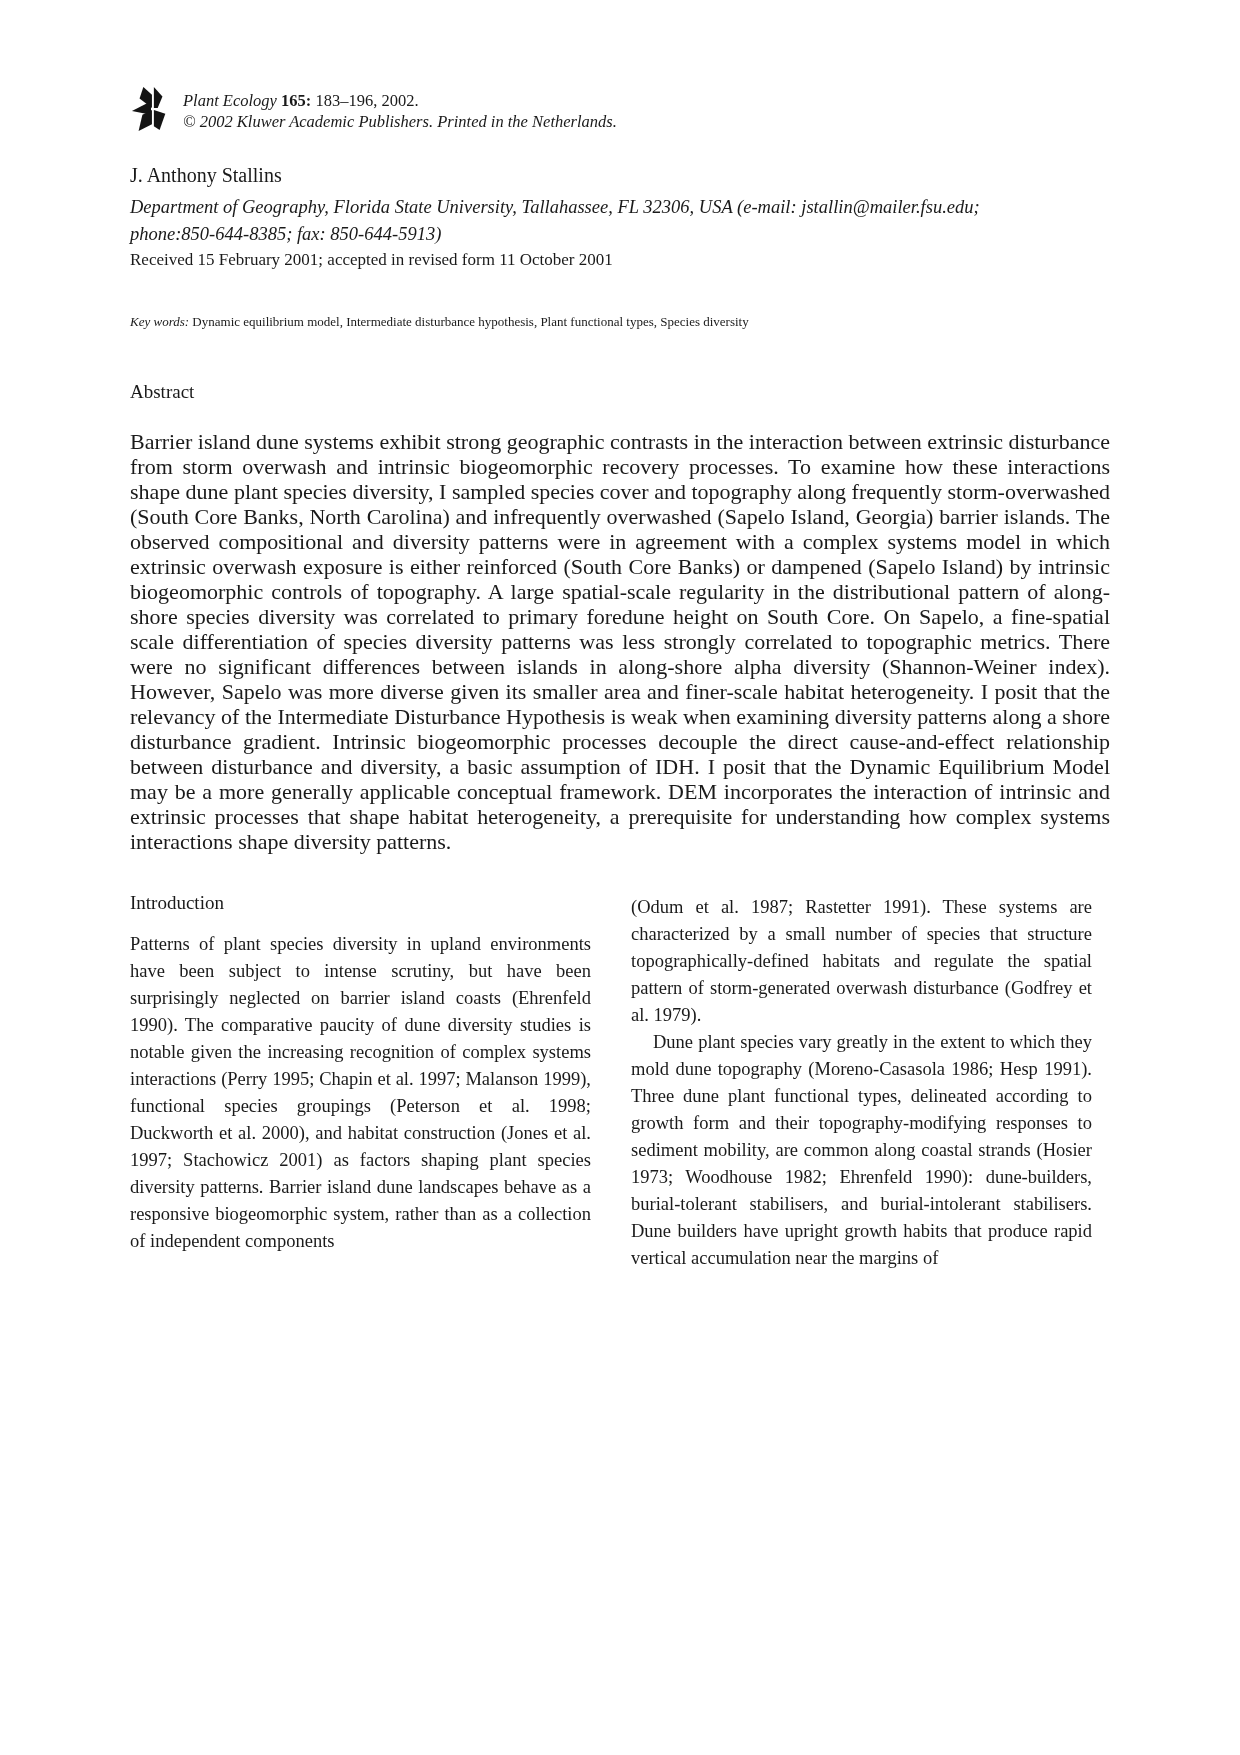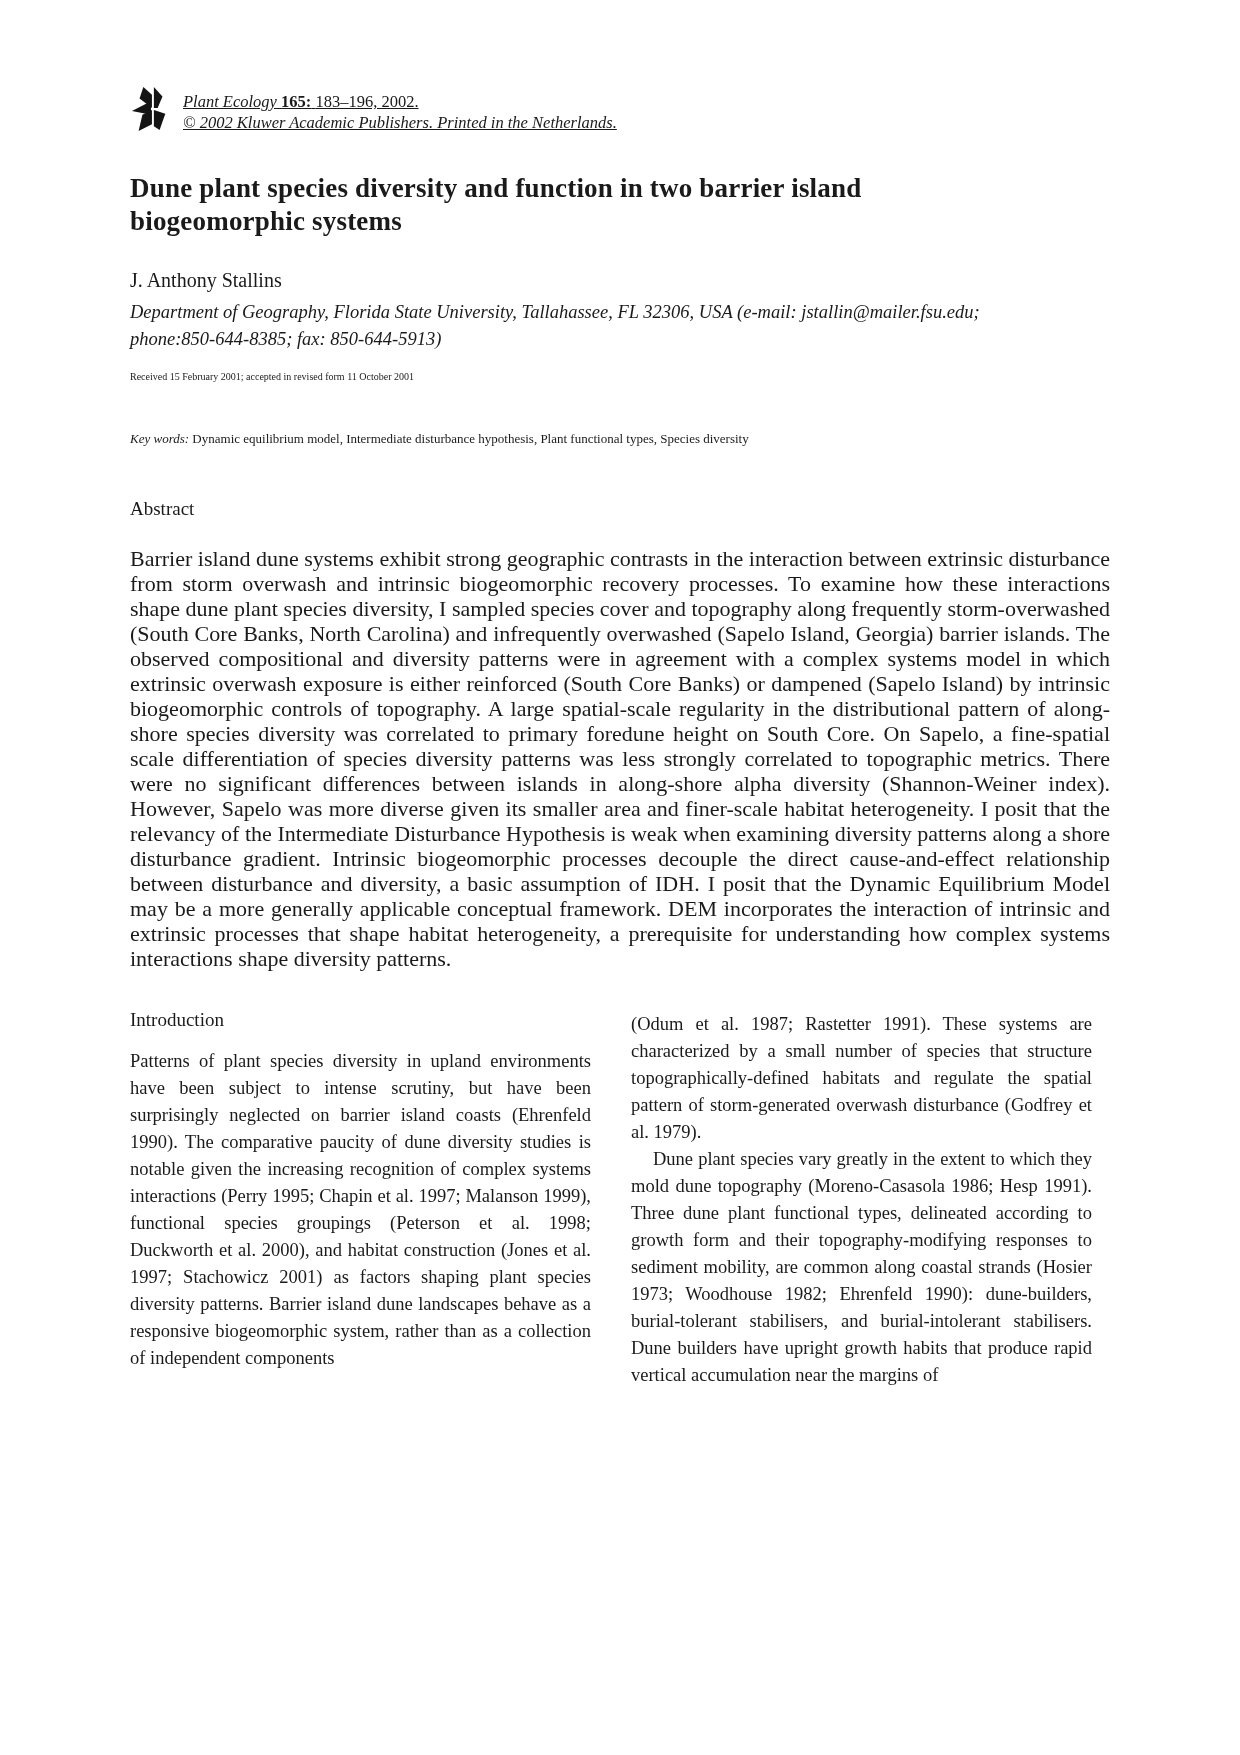--- a/index.html
+++ b/index.html
@@ -12,23 +12,22 @@
     color: #1a1a1a;
     overflow: hidden;
     box-sizing: border-box;
   }
   .content {
     padding: 85px 130px 0 130px;
   }
   
   .journal-header {
     display: flex;
-    align-items: flex-end;
+    align-items: center;
     gap: 11px;
-    text-decoration: underline;
   }
   .logo-wrap { width: 42px; height: 48px; flex: 0 0 auto; }
   .jh-text { font-size: 16.5px; line-height: 21px; padding-top: 3px; }
   .jh-line1 i { font-style: italic; }
   .jh-line1 b { font-weight: bold; }
   .italic { font-style: italic; }
   
   h1.article-title {
     margin: 39px 0 0 0;
     font-size: 27px;
@@ -43,22 +42,22 @@
     line-height: 24px;
   }
   .affiliation {
     margin-top: 7px;
     font-size: 18.5px;
     line-height: 27px;
     font-style: italic;
     max-width: 860px;
   }
   .received {
-    margin-top: 14px;
-    font-size: 10px;
+    margin-top: 2px;
+    font-size: 17px;
     line-height: 20px;
   }
   .keywords {
     margin-top: 40px;
     font-size: 13px;
     line-height: 24px;
     max-width: 980px;
   }
   h2.section-heading {
     margin: 45px 0 0 0;
@@ -110,21 +109,20 @@
       <div class="jh-text">
         <div class="jh-line1">
           <i>Plant Ecology</i>
           <b>165:</b>
           <span>183–196, 2002.</span>
         </div>
         <div class="jh-line2 italic">© 2002 Kluwer Academic Publishers. Printed in the Netherlands.</div>
       </div>
     </header>
 
-    <h1 class="article-title">Dune plant species diversity and function in two barrier island biogeomorphic systems</h1>
 
     <div class="author">J. Anthony Stallins</div>
 
     <div class="affiliation">Department of Geography, Florida State University, Tallahassee, FL 32306, USA (e-mail: jstallin@mailer.fsu.edu; phone:850-644-8385; fax: 850-644-5913)</div>
 
     <div class="received">Received 15 February 2001; accepted in revised form 11 October 2001</div>
 
     <div class="keywords">
       <i>Key words:</i>
       <span>Dynamic equilibrium model, Intermediate disturbance hypothesis, Plant functional types, Species diversity</span>

